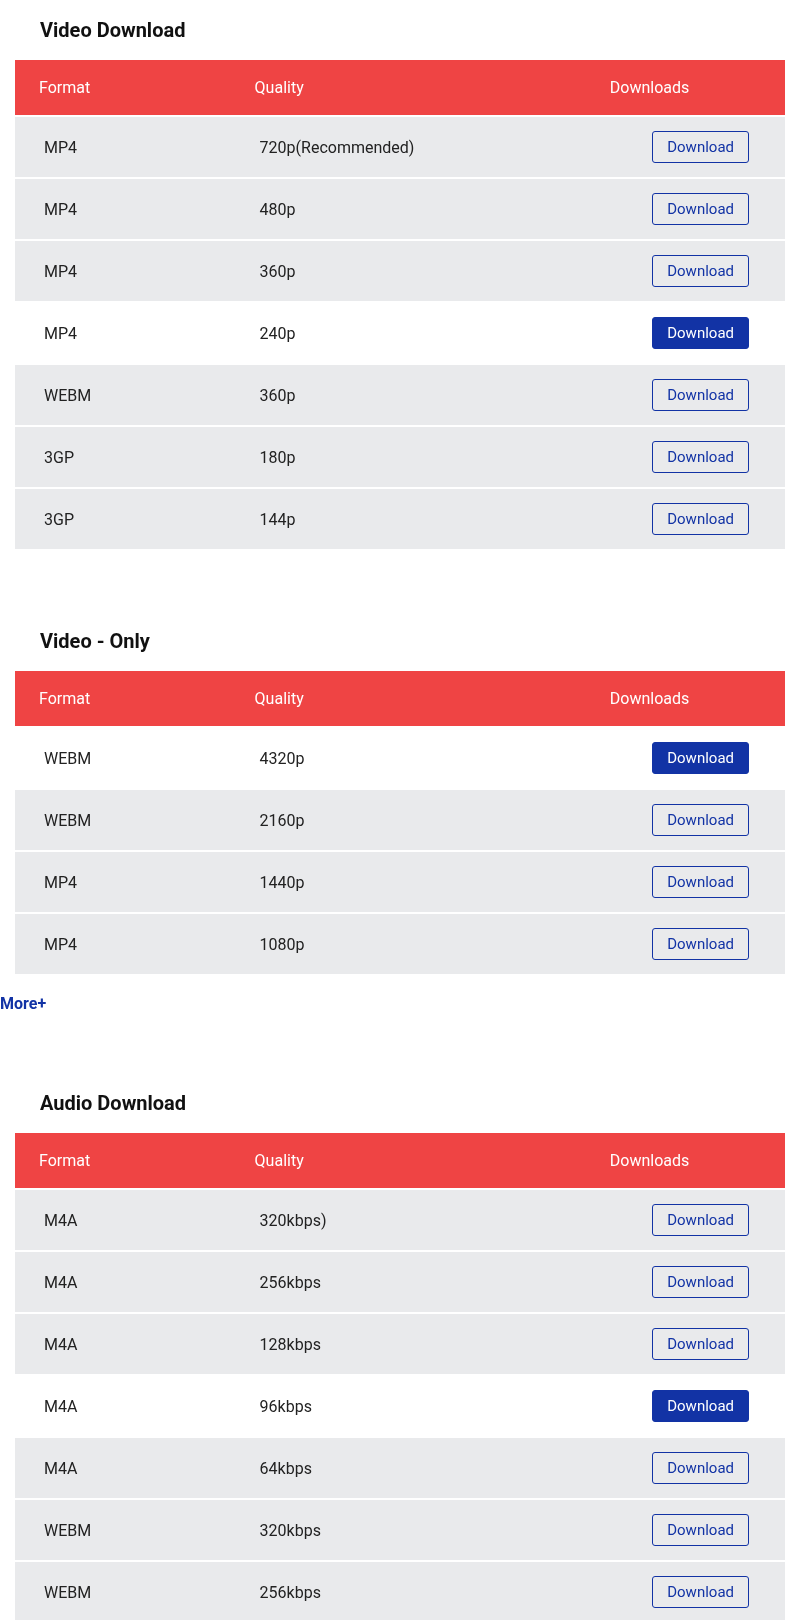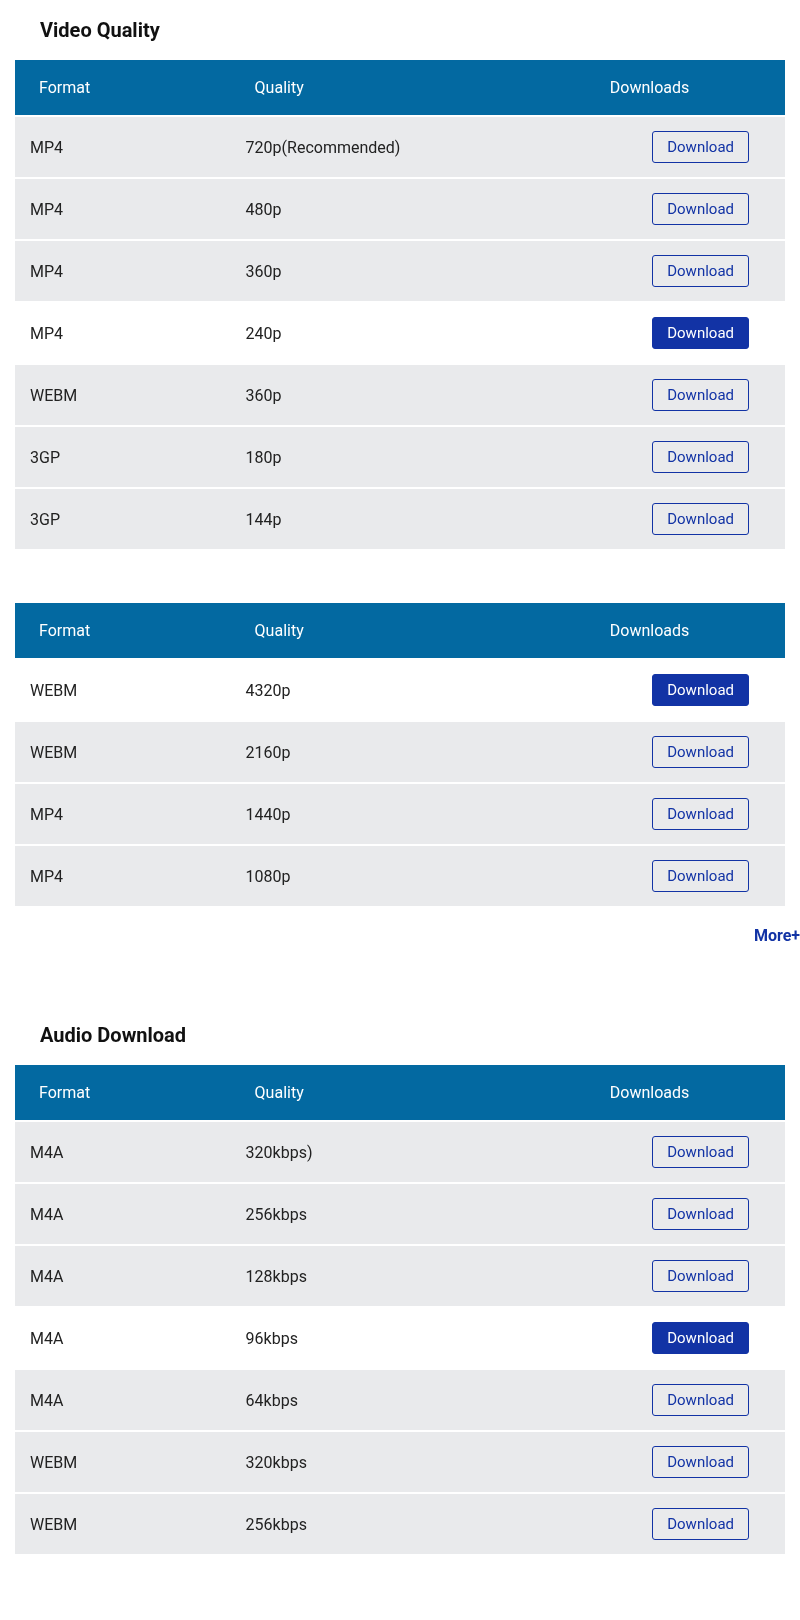--- a/index.html
+++ b/index.html
@@ -22,41 +22,41 @@
   .section-title.tight {
     padding-top: 18px;
   }
   .table {
     width: calc(100% - 30px);
     margin: 0 15px;
     border-collapse: separate;
     border-spacing: 0 2px;
   }
   .thead-row {
-    background: #0369a1;
+    background: #ef4444;
   }
   .thead-row th {
     color: #fff;
     font-weight: 400;
     font-size: 16px;
     text-align: left;
     padding: 18px 24px;
   }
   .thead-row th:last-child {
     text-align: center;
     padding-right: 64px;
   }
   .tbody-row {
     background: #e9eaec;
   }
   .tbody-row.active {
     background: #fff;
   }
   .tbody-row td {
-    padding: 14px 15px;
+    padding: 14px 29px;
     font-size: 16px;
     color: #222;
     vertical-align: middle;
   }
   .tbody-row td.dl-cell {
     text-align: right;
     padding-right: 36px;
   }
   .dl-btn {
     display: inline-block;
@@ -70,37 +70,37 @@
     font-family: inherit;
     margin-left: 39px;
   }
   .dl-btn.filled {
     background: #1233a5;
     color: #fff;
     border-color: #1233a5;
   }
   .more-link {
     display: block;
-    text-align: right;
+    text-align: left;
     color: #1233a5;
     font-weight: 700;
     font-size: 16px;
     padding: 18px 0 0 0;
     cursor: pointer;
   }
   .col-format { width: 28%; }
   .col-quality { width: 42%; }
   .col-downloads { width: 30%; }
 </style>
 </head>
 <body>
 
 <div id="root">
     <div class="section">
-      <div class="section-title tight">Video Quality</div>
+      <div class="section-title tight">Video Download</div>
       <table class="table">
         <thead>
           <tr class="thead-row">
             <th class="col-format">Format</th>
             <th class="col-quality">Quality</th>
             <th class="col-downloads">Downloads</th>
           </tr>
         </thead>
         <tbody>
           <tr class="tbody-row">
@@ -135,20 +135,21 @@
           </tr>
           <tr class="tbody-row">
             <td>3GP</td>
             <td>144p</td>
             <td class="dl-cell"><button class="dl-btn">Download</button></td>
           </tr>
         </tbody>
       </table>
     </div>
     <div class="section">
+      <div class="section-title">Video - Only</div>
       <table class="table">
         <thead>
           <tr class="thead-row">
             <th class="col-format">Format</th>
             <th class="col-quality">Quality</th>
             <th class="col-downloads">Downloads</th>
           </tr>
         </thead>
         <tbody>
           <tr class="tbody-row active">

